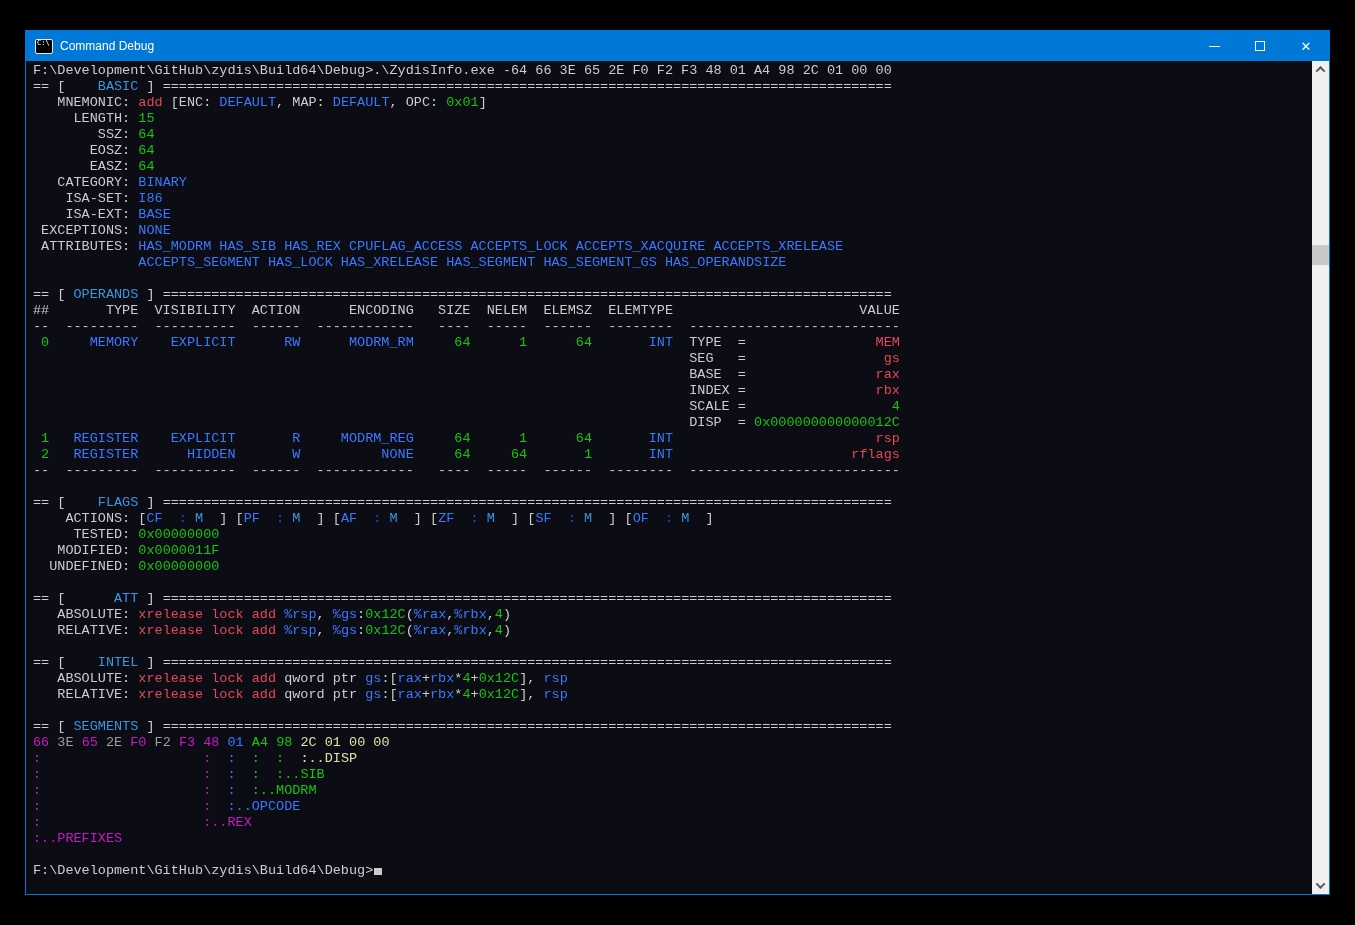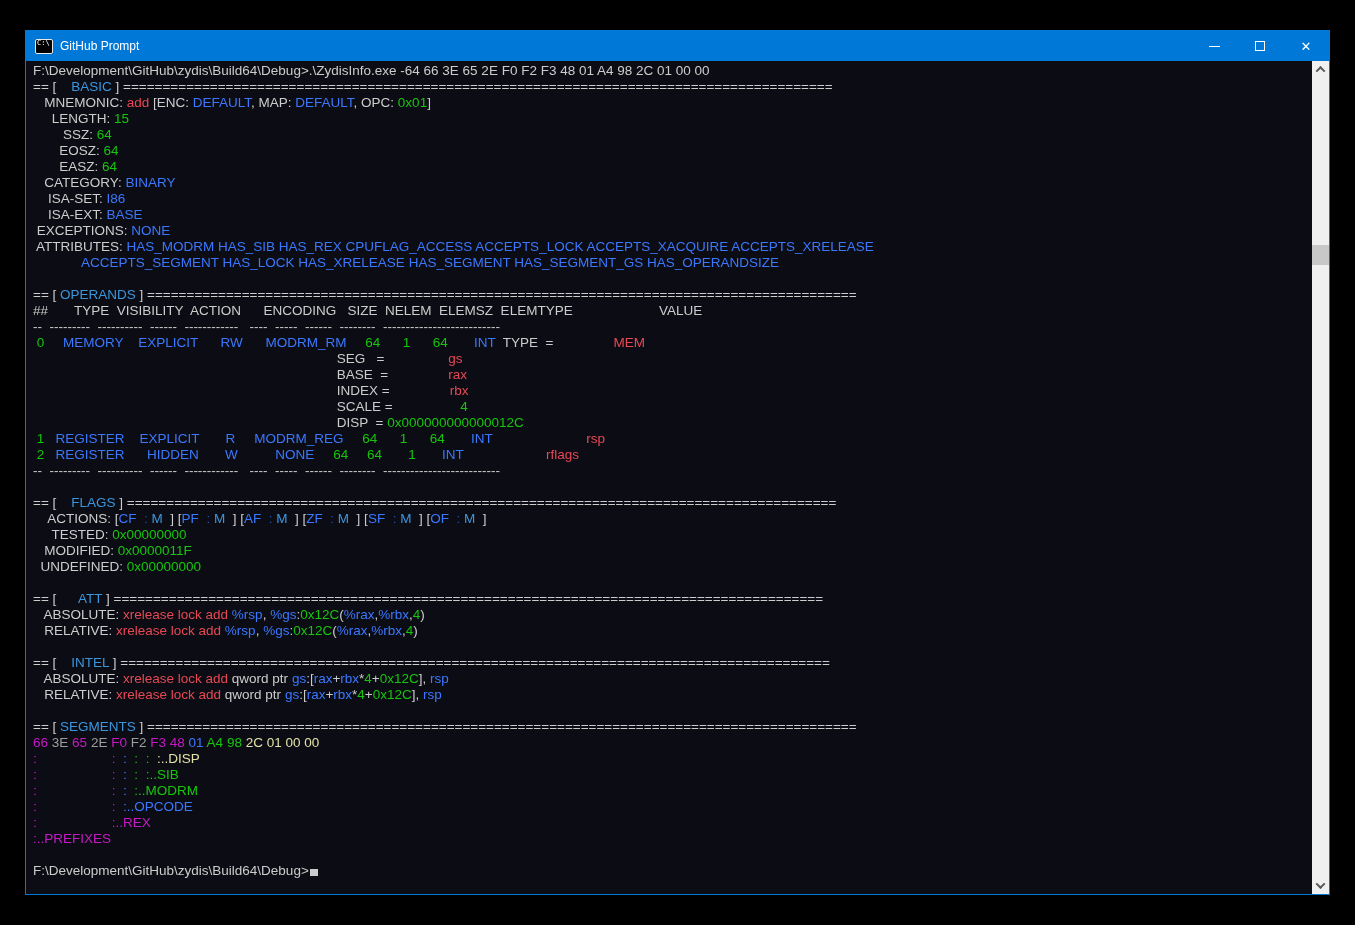--- a/index.html
+++ b/index.html
@@ -10,42 +10,42 @@
   .cmdicon{width:16px;height:13px;background:#000;border:1px solid #E8E8E8;border-radius:2px;
            margin:0 7px 0 9px;display:flex;align-items:flex-start;justify-content:flex-start}
   .cmdicon span{font-family:"DejaVu Sans Mono",monospace;font-size:7px;line-height:7px;color:#fff;padding-left:1px}
   .controls{margin-left:auto;display:flex;height:100%}
   .ctrl{width:46px;height:100%;display:flex;align-items:center;justify-content:center;cursor:default}
   .glyph-min{width:11px;height:1px;background:#fff}
   .glyph-max{width:10px;height:10px;border:1px solid #fff;box-sizing:border-box}
   .glyph-close{font-family:"DejaVu Sans",sans-serif;font-size:13px;color:#fff;line-height:13px}
   .consolewrap{position:absolute;top:30px;left:0;right:0;bottom:0;display:flex}
   pre.console{flex:1;margin:0;padding:2px 0 0 7px;overflow:hidden;
-      font-family:Liberation Sans, sans-serif;
+      font-family:Liberation Mono, monospace;
       font-size:13.5px;line-height:16px;color:#CCCCCC}
   pre.console .line{height:16px;white-space:pre}
   .cursor{display:inline-block;width:8px;height:7px;background:#CCCCCC;vertical-align:-1px;margin-left:1px}
   .scrollbar{width:17px;background:#F0F0F0;position:relative;flex:none}
   .sb-btn{position:absolute;left:0;width:17px;height:17px;display:flex;align-items:center;justify-content:center}
   .sb-up{top:0}
   .sb-down{bottom:0}
   .chev{width:7px;height:7px;border-style:solid;border-color:#5A5A5A;border-width:2px 2px 0 0;box-sizing:border-box}
   .chev.up{transform:rotate(-45deg) translate(-1px,1px)}
   .chev.down{transform:rotate(135deg) translate(-1px,1px)}
   .sb-thumb{position:absolute;left:0;top:184px;width:17px;height:20px;background:#C8C8C8}
 </style>
 </head>
 <body>
 
 <div class="window">
   <div class="titlebar">
     <div class="cmdicon">
       <span>C:\</span>
     </div>
-    <span>GitHub Prompt</span>
+    <span>Command Debug</span>
     <div class="controls">
       <div class="ctrl">
         <div class="glyph-min"></div>
       </div>
       <div class="ctrl">
         <div class="glyph-max"></div>
       </div>
       <div class="ctrl">
         <div class="glyph-close">✕</div>
       </div>

